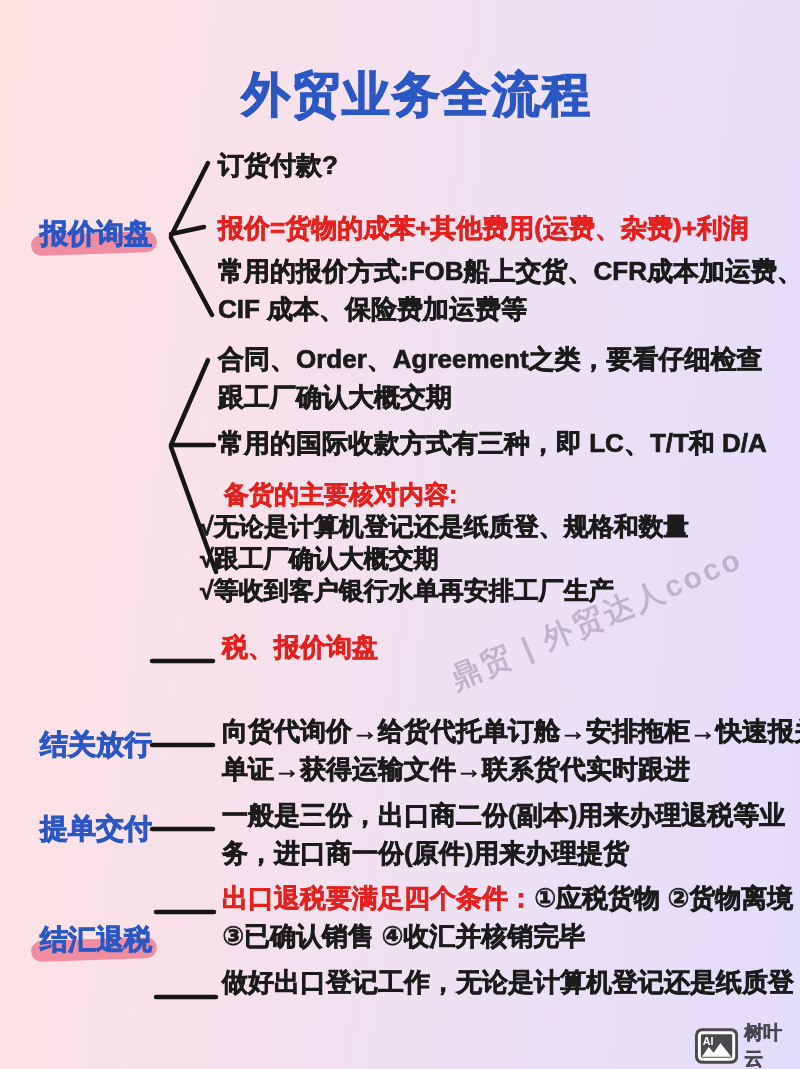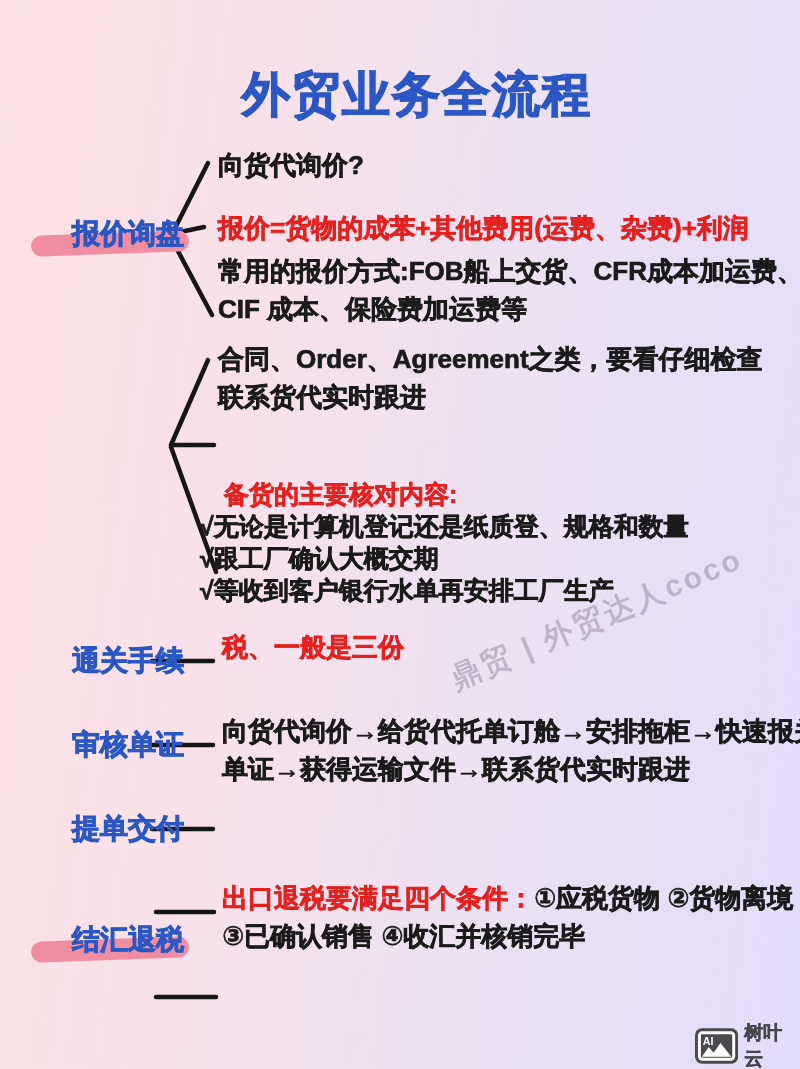--- a/index.html
+++ b/index.html
@@ -14,21 +14,21 @@
     -webkit-text-stroke:1.4px #2a57c3;
   }
   .stage{
     position:absolute;left:40px;font-size:28px;font-weight:800;color:#2a57c3;
     -webkit-text-stroke:1px #2a57c3;white-space:nowrap;line-height:32px;
   }
   .stage .swash{
     position:absolute;left:-9px;right:-5px;bottom:-4px;height:21px;
     background:#f08da0;border-radius:12px;transform:rotate(-2deg);
   }
-  .stage .stage-text{position:relative;margin-left:32px;}
+  .stage .stage-text{position:relative;}
   .item{
     position:absolute;font-size:26px;font-weight:700;line-height:38px;
     color:#1b1b1b;white-space:nowrap;
   }
   .item.small{font-size:25px;line-height:32px;}
   .k{color:#1b1b1b;-webkit-text-stroke:0.7px #1b1b1b;}
   .r{color:#e32220;-webkit-text-stroke:0.7px #e32220;}
   .connectors{position:absolute;left:0;top:0;pointer-events:none;}
   .connectors line{stroke:#161616;stroke-width:4.5;stroke-linecap:round;}
   .watermark{
@@ -60,78 +60,83 @@
     <line x1="152" y1="745" x2="213" y2="745"></line>
     <line x1="152" y1="829" x2="213" y2="829"></line>
     <line x1="156" y1="912" x2="214" y2="912"></line>
     <line x1="156" y1="997" x2="216" y2="997"></line>
   </svg>
 
   <div class="stage" style="top:218px">
     <span class="swash"></span>
     <span class="stage-text">报价询盘</span>
   </div>
-  <div class="stage" style="top:645px">
-    <span class="stage-text">通关手续</span>
-  </div>
   <div class="stage" style="top:729px">
-    <span class="stage-text">审核单证</span>
+    <span class="stage-text">结关放行</span>
   </div>
   <div class="stage" style="top:813px">
     <span class="stage-text">提单交付</span>
   </div>
   <div class="stage" style="top:924px">
     <span class="swash"></span>
     <span class="stage-text">结汇退税</span>
   </div>
 
   <div class="item" style="left:218px;top:146px">
-    <div><span class="k">向货代询价?</span></div>
+    <div><span class="k">订货付款?</span></div>
   </div>
   <div class="item" style="left:218px;top:209px">
     <div><span class="r">报价=货物的成苯+其他费用(运费、杂费)+利润</span></div>
   </div>
   <div class="item" style="left:218px;top:252px">
     <div><span class="k">常用的报价方式:FOB船上交货、CFR成本加运费、</span></div>
     <div><span class="k">CIF 成本、保险费加运费等</span></div>
   </div>
 
   <div class="item" style="left:218px;top:340px">
     <div><span class="k">合同、Order、Agreement之类，要看仔细检查</span></div>
-    <div><span class="k">联系货代实时跟进</span></div>
+    <div><span class="k">跟工厂确认大概交期</span></div>
+  </div>
+  <div class="item" style="left:218px;top:424px">
+    <div><span class="k">常用的国际收款方式有三种，即 LC、T/T和 D/A</span></div>
   </div>
   <div class="item small" style="left:224px;top:478px">
     <div><span class="r">备货的主要核对内容:</span></div>
   </div>
   <div class="item small" style="left:200px;top:510px">
     <div><span class="k">√无论是计算机登记还是纸质登、规格和数量</span></div>
   </div>
   <div class="item small" style="left:200px;top:542px">
     <div><span class="k">√跟工厂确认大概交期</span></div>
   </div>
   <div class="item small" style="left:200px;top:574px">
     <div><span class="k">√等收到客户银行水单再安排工厂生产</span></div>
   </div>
 
   <div class="item" style="left:222px;top:628px">
-    <div><span class="r">税、一般是三份</span></div>
+    <div><span class="r">税、报价询盘</span></div>
   </div>
 
   <div class="item" style="left:222px;top:712px">
     <div><span class="k">向货代询价→给货代托单订舱→安排拖柜→快速报关</span></div>
     <div><span class="k">单证→获得运输文件→联系货代实时跟进</span></div>
   </div>
 
+  <div class="item" style="left:222px;top:796px">
+    <div><span class="k">一般是三份，出口商二份(副本)用来办理退税等业</span></div>
+    <div><span class="k">务，进口商一份(原件)用来办理提货</span></div>
+  </div>
 
   <div class="item" style="left:222px;top:879px">
     <div><span class="r">出口退税要满足四个条件：</span><span class="k">①应税货物 ②货物离境</span></div>
     <div><span class="k">③已确认销售 ④收汇并核销完毕</span></div>
   </div>
 
   <div class="item" style="left:222px;top:963px">
+    <div><span class="k">做好出口登记工作，无论是计算机登记还是纸质登</span></div>
   </div>
 
   <div class="watermark">鼎贸 | 外贸达人coco</div>
 
   <div class="brand">
     <svg width="44" height="36" viewBox="0 0 44 36">
       <rect x="0" y="0" width="44" height="36" rx="7" fill="#4a4a4e"></rect>
       <rect x="4.5" y="4.5" width="35" height="27" rx="3" fill="none" stroke="#ffffff" stroke-width="3"></rect>
       <text x="8" y="17" font-size="11" font-weight="bold" fill="#ffffff" font-family="Liberation Sans, sans-serif">AI</text>
       <path d="M7,29 L14,19 L19,25 L26,15 L37,29 Z" fill="#ffffff"></path>

